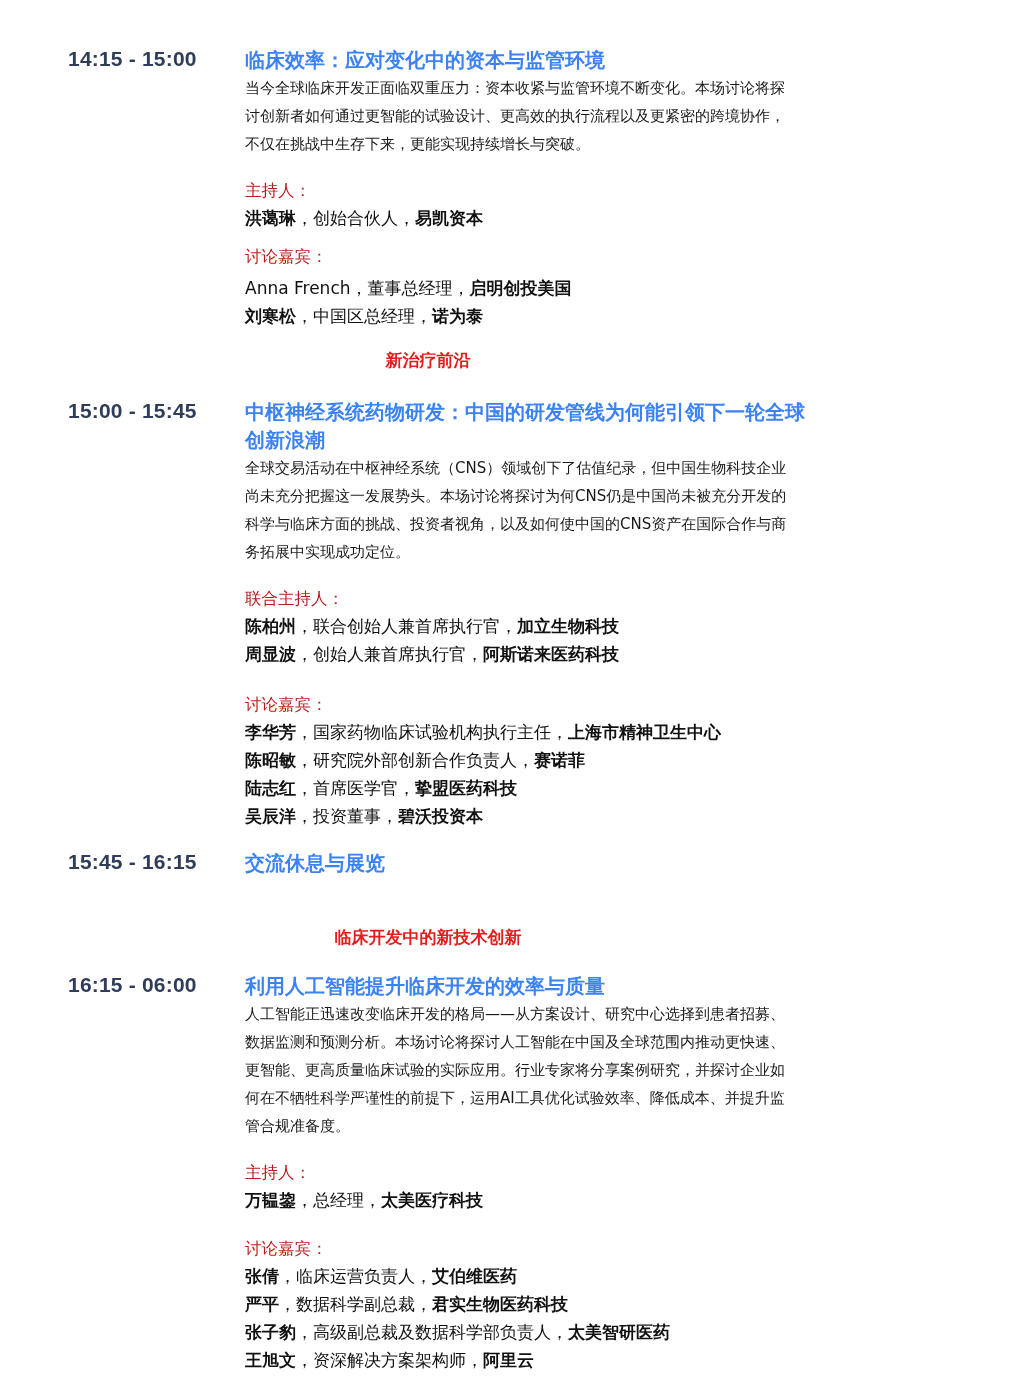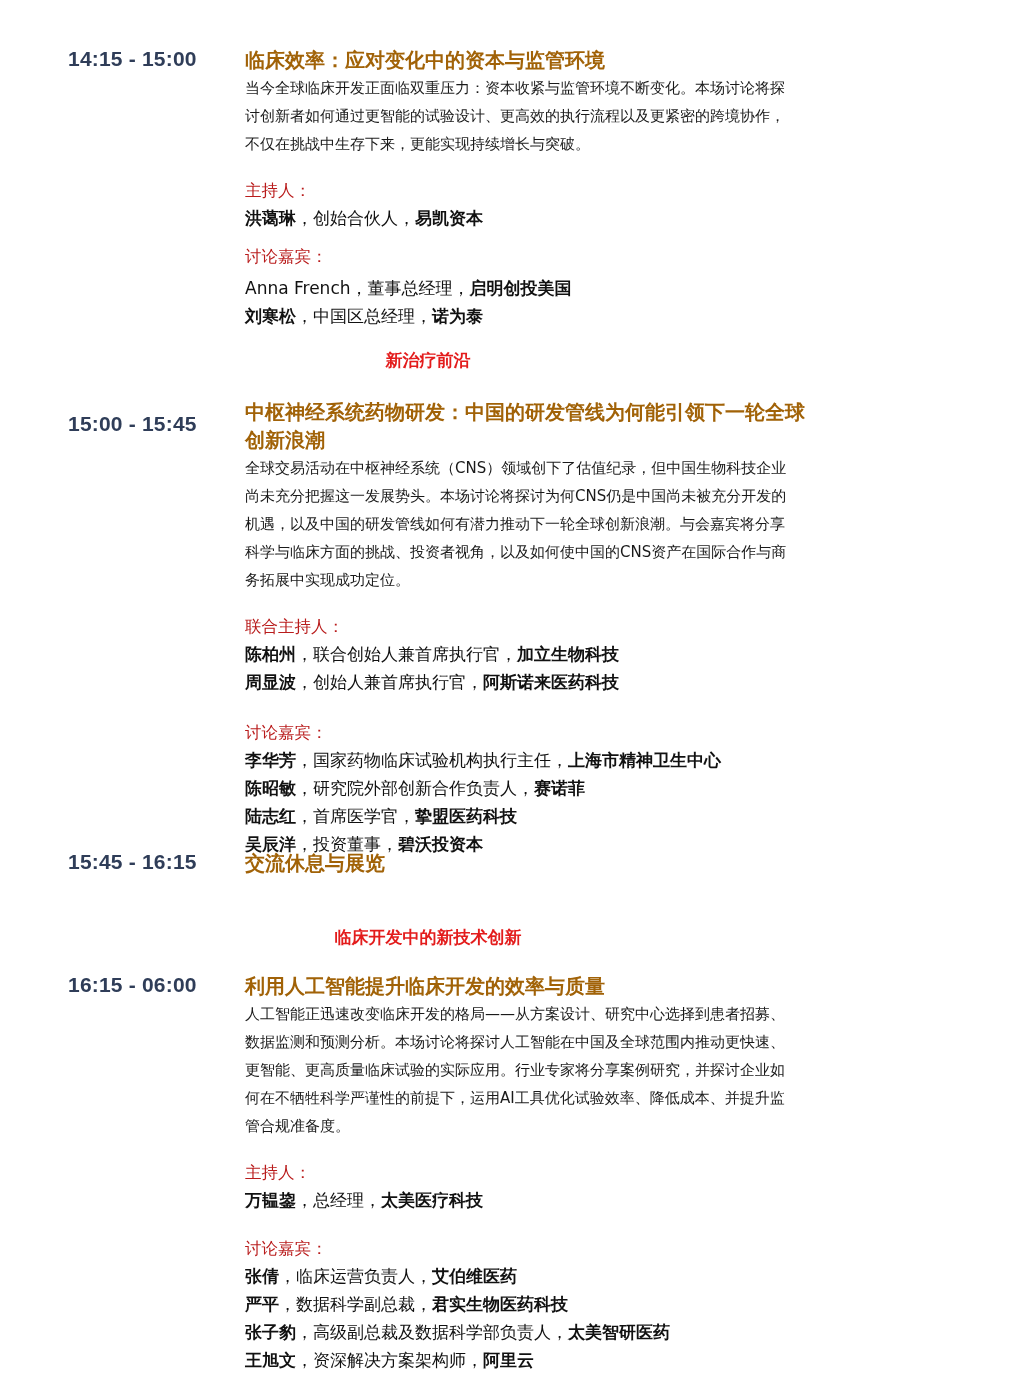--- a/index.html
+++ b/index.html
@@ -9,21 +9,21 @@
     color:#111111;
   }
   .session { position:absolute; left:0; width:1024px; }
   .time {
     position:absolute; left:68px; top:0;
     font-family:"Liberation Sans", sans-serif; font-weight:bold;
     font-size:21px; color:#2f3d58; letter-spacing:0.2px;
   }
   .content { position:absolute; left:245px; width:720px; }
   .title {
-    font-weight:bold; font-size:20px; color:#a16207; line-height:28px;
+    font-weight:bold; font-size:20px; color:#3b82f6; line-height:28px;
     margin:0;
   }
   .desc {
     font-size:15px; line-height:28px; color:#1a1a1a; margin:0;
   }
   .role {
     color:#b91c1c; font-size:16.5px; line-height:26px; margin-top:14px;
   }
   .person { font-size:17px; line-height:28px; color:#111; white-space:nowrap; }
   .person b { font-weight:bold;margin-top:21px; }
@@ -54,30 +54,29 @@
     </div>
     <div class="person">
       <b>刘寒松</b><span>，</span><span>中国区总经理</span><span>，</span><b>诺为泰</b>
     </div>
   </div>
 </div>
 
 <div class="section-header" style="top:349px;">新治疗前沿</div>
 
 <div class="session" style="top:398px;">
-  <div class="time" style="top:14px;">15:00 - 15:45</div>
+  <div class="time" style="top:1px;">15:00 - 15:45</div>
   <div class="content">
     <div class="title">
       <div>中枢神经系统药物研发：中国的研发管线为何能引领下一轮全球</div>
       <div>创新浪潮</div>
     </div>
     <div class="desc">
       <div>全球交易活动在中枢神经系统（CNS）领域创下了估值纪录，但中国生物科技企业</div>
       <div>尚未充分把握这一发展势头。本场讨论将探讨为何CNS仍是中国尚未被充分开发的</div>
-      <div>机遇，以及中国的研发管线如何有潜力推动下一轮全球创新浪潮。与会嘉宾将分享</div>
       <div>科学与临床方面的挑战、投资者视角，以及如何使中国的CNS资产在国际合作与商</div>
       <div>务拓展中实现成功定位。</div>
     </div>
     <div class="role" style="margin-top:20px;">联合主持人：</div>
     <div class="person">
       <b>陈柏州</b><span>，</span><span>联合创始人兼首席执行官</span><span>，</span><b>加立生物科技</b>
     </div>
     <div class="person">
       <b>周显波</b><span>，</span><span>创始人兼首席执行官</span><span>，</span><b>阿斯诺来医药科技</b>
     </div>

